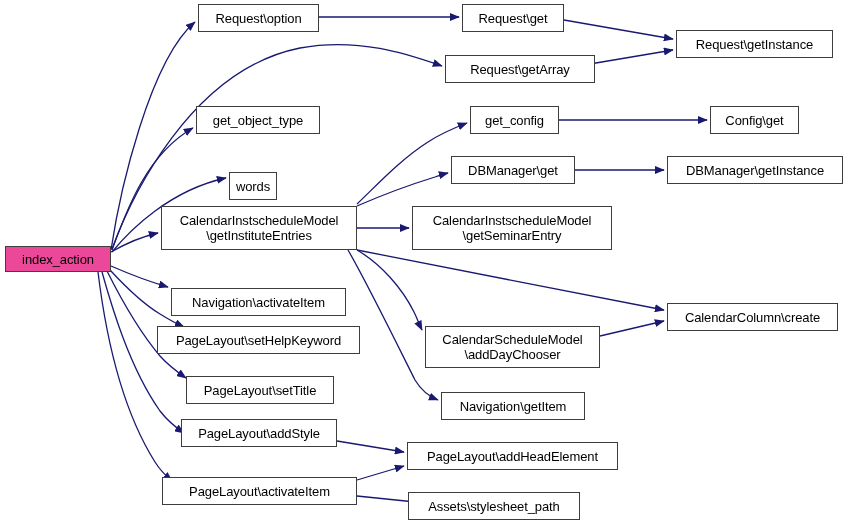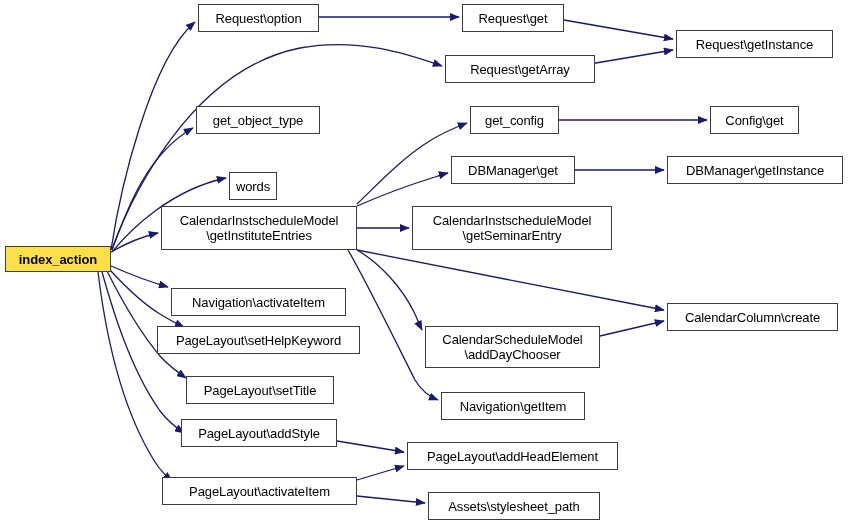--- a/index.html
+++ b/index.html
@@ -33,23 +33,22 @@
     background: #ffffff;
     border: 1px solid #3d3d3d;
     color: #000000;
     font-size: 13px;
     line-height: 15px;
     white-space: pre-line;
     letter-spacing: -0.1px;
     z-index: 2;
   }
   .node.root {
-    background: #fde047;
+    background: #ec4899;
     border: 1px solid #404040;
-    font-weight: bold;
   }
 </style>
 </head>
 <body>
 
 <div id="canvas">
 
   <svg id="edge-layer" viewBox="0 0 848 525" xmlns="http://www.w3.org/2000/svg">
     <defs>
       <marker id="arrowhead" viewBox="0 0 10 8" refX="9.2" refY="4" markerWidth="10" markerHeight="8" orient="auto-start-reverse" markerUnits="userSpaceOnUse">
@@ -104,16 +103,16 @@
       <div class="node" style="left: 171px; top: 288px; width: 175px; height: 28px;">Navigation\activateItem</div>
       <div class="node" style="left: 667px; top: 303px; width: 171px; height: 28px;">CalendarColumn\create</div>
       <div class="node" style="left: 157px; top: 326px; width: 203px; height: 28px;">PageLayout\setHelpKeyword</div>
       <div class="node" style="left: 425px; top: 326px; width: 175px; height: 42px;">CalendarScheduleModel
 \addDayChooser</div>
       <div class="node" style="left: 186px; top: 376px; width: 148px; height: 28px;">PageLayout\setTitle</div>
       <div class="node" style="left: 441px; top: 392px; width: 144px; height: 28px;">Navigation\getItem</div>
       <div class="node" style="left: 181px; top: 419px; width: 156px; height: 28px;">PageLayout\addStyle</div>
       <div class="node" style="left: 407px; top: 442px; width: 211px; height: 28px;">PageLayout\addHeadElement</div>
       <div class="node" style="left: 162px; top: 477px; width: 195px; height: 28px;">PageLayout\activateItem</div>
-      <div class="node" style="left: 428px; top: 492px; width: 172px; height: 28px;">Assets\stylesheet_path</div>
+      <div class="node" style="left: 408px; top: 492px; width: 172px; height: 28px;">Assets\stylesheet_path</div>
     </div>
 
 </div>
 
 </body></html>

